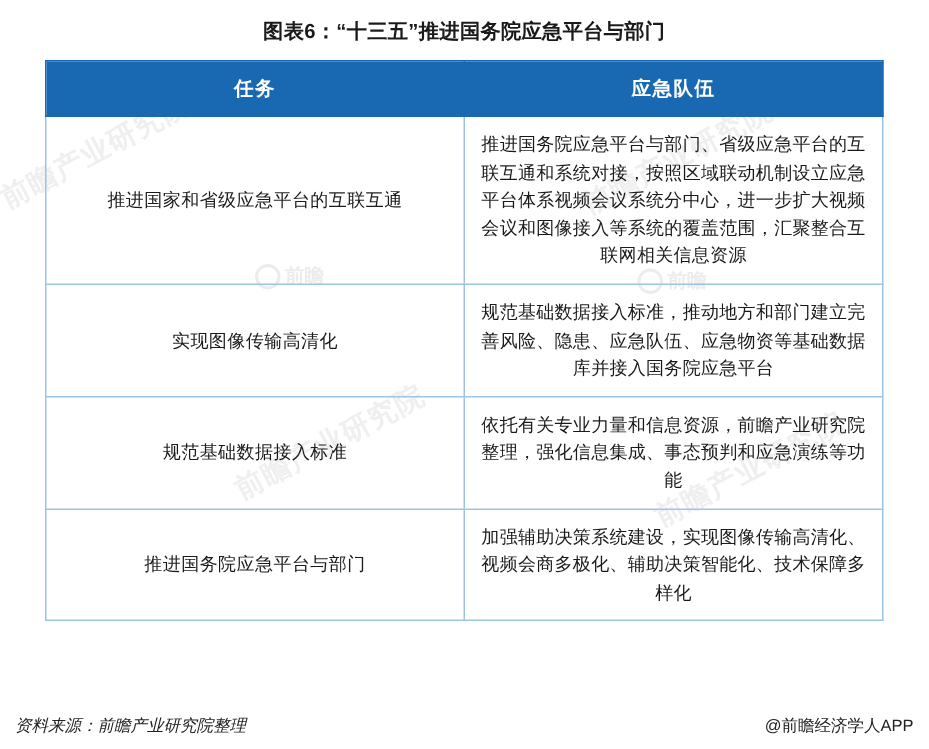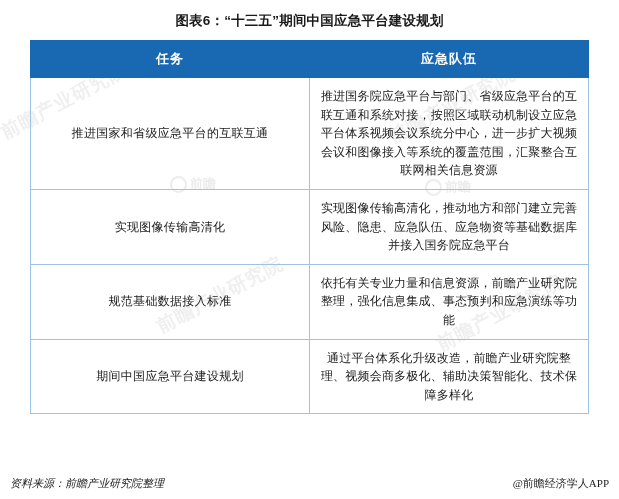--- a/index.html
+++ b/index.html
@@ -71,21 +71,20 @@
     position: absolute;
     left: 0;
     right: 0;
     bottom: 8px;
     padding: 0 10px;
     display: flex;
     justify-content: space-between;
     align-items: flex-end;
     font-size: 11px;
     color: #333;
-    font-family: Liberation Serif, serif;
   }
   .footer .source {
     font-style: italic;
     color: #222;
   }
   .footer .brand {
     color: #222;
     margin-top: 16px;
   }
   
@@ -134,46 +133,46 @@
 
   <div class="wm-logo" style="left:170px; top:175px;">
     <span class="wm-circle"></span>
     <span>前瞻</span>
   </div>
   <div class="wm-logo" style="left:425px; top:178px;">
     <span class="wm-circle"></span>
     <span>前瞻</span>
   </div>
 
-  <div class="title">图表6：“十三五”期间中国应急平台建设规划</div>
+  <div class="title">图表6：“十三五”推进国务院应急平台与部门</div>
 
   <div class="table-wrap">
     <table class="main">
       <thead>
         <tr>
           <th class="th-task">任务</th>
           <th class="th-detail">应急队伍</th>
         </tr>
       </thead>
       <tbody>
         <tr>
           <td class="task-cell">推进国家和省级应急平台的互联互通</td>
           <td class="detail-cell">推进国务院应急平台与部门、省级应急平台的互联互通和系统对接，按照区域联动机制设立应急平台体系视频会议系统分中心，进一步扩大视频会议和图像接入等系统的覆盖范围，汇聚整合互联网相关信息资源</td>
         </tr>
         <tr>
           <td class="task-cell">实现图像传输高清化</td>
-          <td class="detail-cell">实现图像传输高清化，推动地方和部门建立完善风险、隐患、应急队伍、应急物资等基础数据库并接入国务院应急平台</td>
+          <td class="detail-cell">规范基础数据接入标准，推动地方和部门建立完善风险、隐患、应急队伍、应急物资等基础数据库并接入国务院应急平台</td>
         </tr>
         <tr>
           <td class="task-cell">规范基础数据接入标准</td>
           <td class="detail-cell">依托有关专业力量和信息资源，前瞻产业研究院整理，强化信息集成、事态预判和应急演练等功能</td>
         </tr>
         <tr>
-          <td class="task-cell">期间中国应急平台建设规划</td>
-          <td class="detail-cell">通过平台体系化升级改造，前瞻产业研究院整理、视频会商多极化、辅助决策智能化、技术保障多样化</td>
+          <td class="task-cell">推进国务院应急平台与部门</td>
+          <td class="detail-cell">加强辅助决策系统建设，实现图像传输高清化、视频会商多极化、辅助决策智能化、技术保障多样化</td>
         </tr>
       </tbody>
     </table>
   </div>
 
   <div class="footer">
     <span class="source">资料来源：前瞻产业研究院整理</span>
     <span class="brand">@前瞻经济学人APP</span>
   </div>
 

